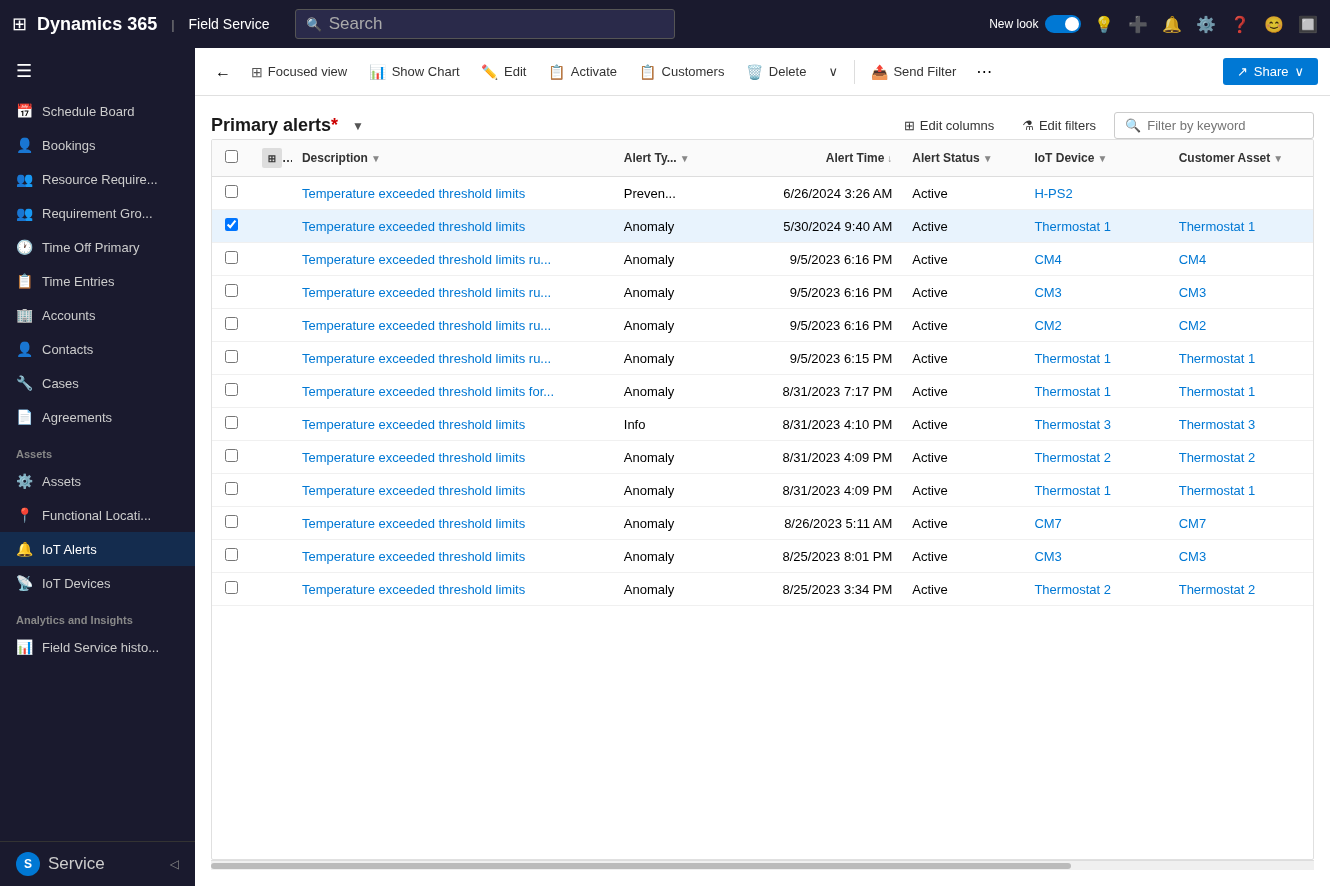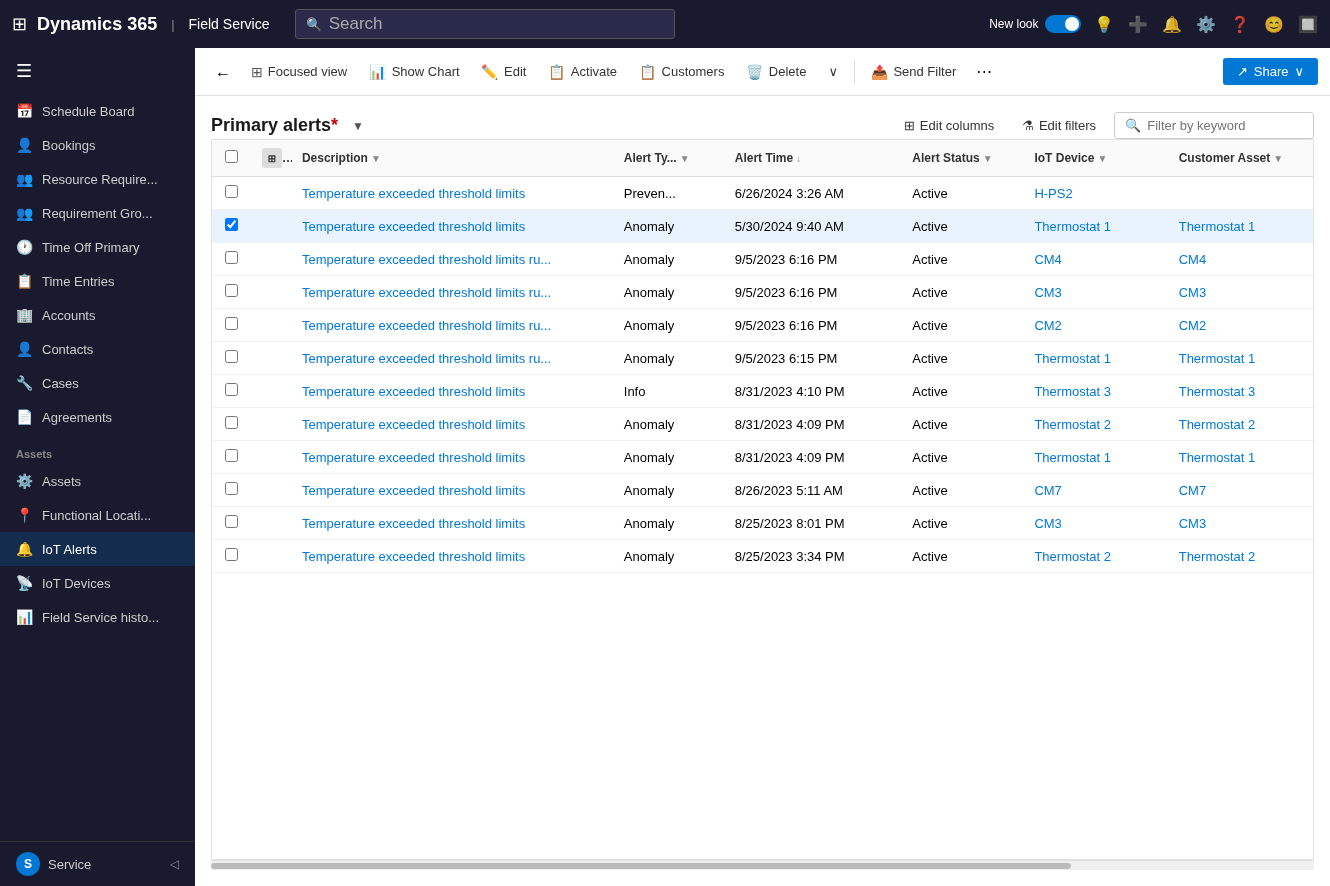--- a/index.html
+++ b/index.html
@@ -112,21 +112,21 @@
     td {
       padding: 8px 10px; border-bottom: 1px solid #f0f0f0;
       font-size: 13px; white-space: nowrap; overflow: hidden; text-overflow: ellipsis;
     }
     tr.selected td { background: #e8f3fd; }
     .link-cell { color: #0078d4; cursor: pointer; text-decoration: none; }
     .checkbox-col { width: 36px; text-align: center; }
     .icon-col { width: 36px; text-align: center; }
     .desc-col { width: 290px; }
     .type-col { width: 100px; }
-    .time-col { width: 160px; }
+    .time-col { width: 160px; text-align: right; }
     .status-col { width: 110px; }
     .device-col { width: 130px; }
     .asset-col { width: 130px; }
     .col-header-icon { width: 20px; height: 20px; background: #ddd; border-radius: 2px; display: inline-flex; align-items: center; justify-content: center; font-size: 10px; cursor: pointer; }
 
     
     .grid-footer {
       padding: 8px 16px; border-top: 1px solid #e0e0e0;
       font-size: 13px; color: #444; display: flex; align-items: center; gap: 8px;
       background: white; flex-shrink: 0;
@@ -221,28 +221,29 @@
       <span>Functional Locati...</span>
     </div>
         <div class="sidebar-item active">
       <span class="sidebar-icon">🔔</span>
       <span>IoT Alerts</span>
     </div>
         <div class="sidebar-item">
       <span class="sidebar-icon">📡</span>
       <span>IoT Devices</span>
     </div>
+        <div class="sidebar-section-label">Analytics and Insights</div>
         <div class="sidebar-item">
       <span class="sidebar-icon">📊</span>
       <span>Field Service histo...</span>
     </div>
       </div>
   <div style="margin-top: auto; padding: 10px 16px; border-top: 1px solid rgb(51, 51, 51); display: flex; align-items: center; gap: 8px; cursor: pointer;">
   <span style="width: 24px; height: 24px; background: #0078d4; color: white; border-radius: 50%; display: flex; align-items: center; justify-content: center; font-weight: 700; font-size: 12px;">S</span>
-  <span style="color: #ccc; font-size: 13px;">Service</span>
+  <span style="color: #ccc; font-size: 17px;">Service</span>
   <span style="margin-left: auto; color: #888; font-size: 12px;">◁</span>
 </div>
     </div>
 
   <div class="content">
 
     <div class="toolbar">
       <span class="toolbar-back">←</span>
 
       <button class="toolbar-btn">
@@ -434,20 +435,34 @@
     <td class="status-col">Active</td>
     <td class="device-col"><a class="link-cell">Thermostat 1</a></td>
     <td class="asset-col"><a class="link-cell">Thermostat 1</a></td>
   </tr>
               <tr>
     <td class="checkbox-col">
       <input type="checkbox" style="">
     </td>
     <td class="icon-col"></td>
     <td class="desc-col">
+      <a class="link-cell">Temperature exceeded threshold limits for...</a>
+    </td>
+    <td class="type-col">Anomaly</td>
+    <td class="time-col">8/31/2023 7:17 PM</td>
+    <td class="status-col">Active</td>
+    <td class="device-col"><a class="link-cell">Thermostat 1</a></td>
+    <td class="asset-col"><a class="link-cell">Thermostat 1</a></td>
+  </tr>
+              <tr>
+    <td class="checkbox-col">
+      <input type="checkbox" style="">
+    </td>
+    <td class="icon-col"></td>
+    <td class="desc-col">
       <a class="link-cell">Temperature exceeded threshold limits</a>
     </td>
     <td class="type-col">Info</td>
     <td class="time-col">8/31/2023 4:10 PM</td>
     <td class="status-col">Active</td>
     <td class="device-col"><a class="link-cell">Thermostat 3</a></td>
     <td class="asset-col"><a class="link-cell">Thermostat 3</a></td>
   </tr>
               <tr>
     <td class="checkbox-col">

